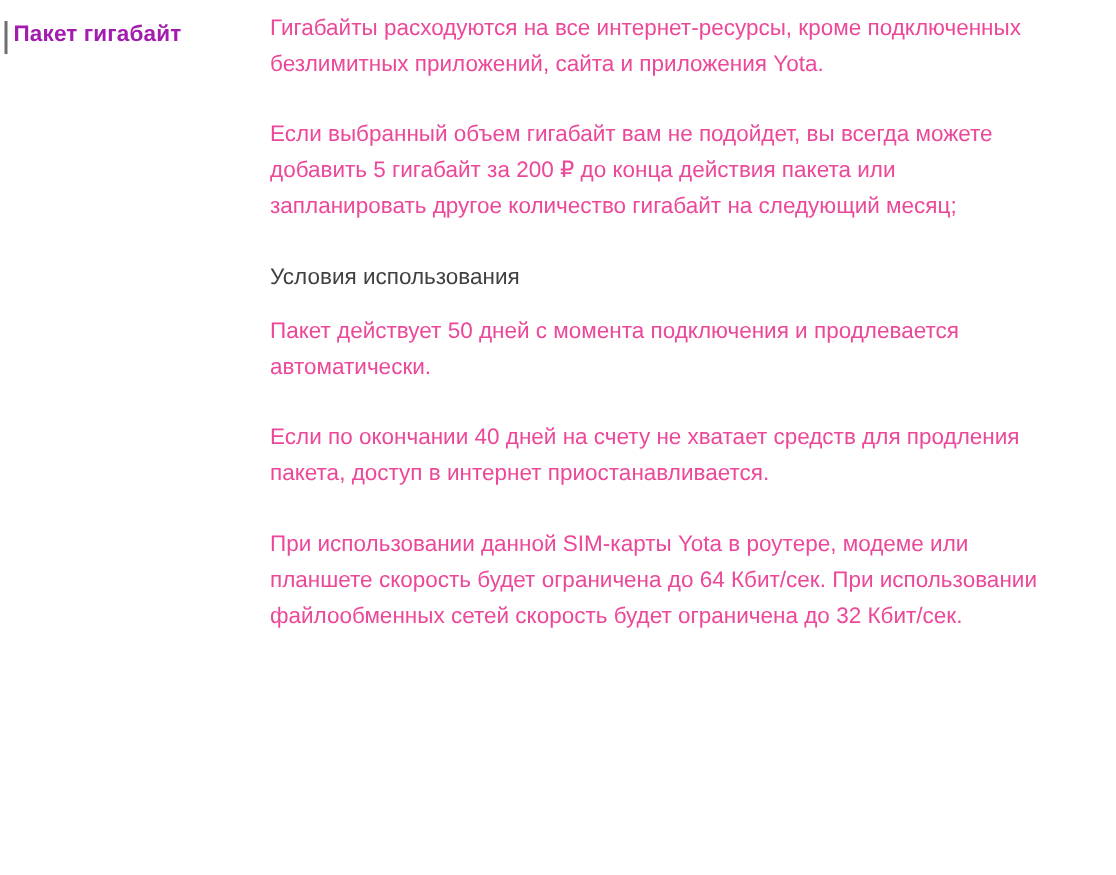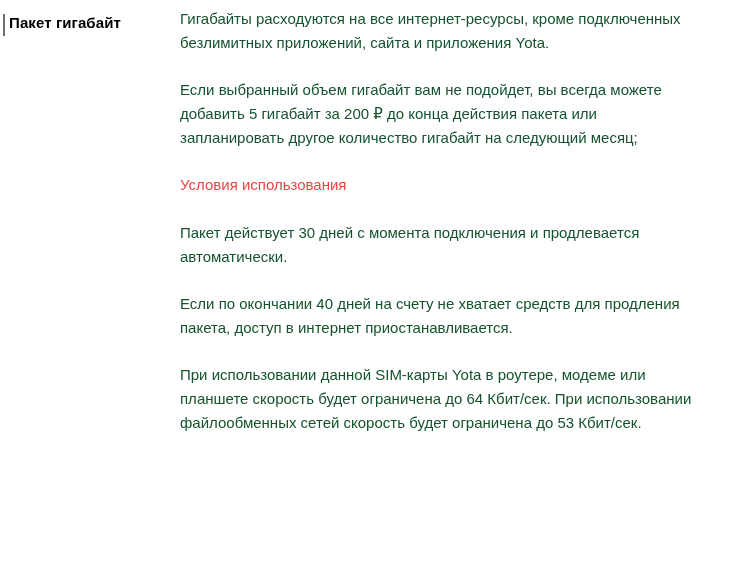--- a/index.html
+++ b/index.html
@@ -32,52 +32,52 @@
   .label-col {
     width: 180px;
     flex-shrink: 0;
     box-sizing: border-box;
     padding: 9px 12px 0 9px;
   }
   .section-label {
     font-size: 15px;
     line-height: 20px;
     font-weight: 700;
-    color: #000000;
+    color: #a21caf;
     letter-spacing: 0.1px;
   }
   .content-col {
     width: 520px;
     box-sizing: border-box;
     padding-top: 3px;
     font-size: 15px;
     line-height: 24px;
   }
   .content-col p {
     margin: 0 0 23px 0;
-    color: #14532d;
+    color: #ec4899;
   }
   .content-col p.muted {
-    color: #ef4444;
-    margin-bottom: 24px;
+    color: #404040;
+    margin-bottom: 12px;
   }
 </style>
 </head>
 <body>
 
 <div class="edge-line"></div>
 
 <div class="row">
 
   <div class="label-col">
     <div class="section-label">Пакет гигабайт</div>
   </div>
 
   <div class="content-col">
     <p>Гигабайты расходуются на все интернет-ресурсы, кроме подключенных безлимитных приложений, сайта и приложения Yota.</p>
     <p>Если выбранный объем гигабайт вам не подойдет, вы всегда можете добавить 5 гигабайт за 200 ₽ до конца действия пакета или запланировать другое количество гигабайт на следующий месяц;</p>
     <p class="muted">Условия использования</p>
-    <p>Пакет действует 30 дней с момента подключения и продлевается автоматически.</p>
+    <p>Пакет действует 50 дней с момента подключения и продлевается автоматически.</p>
     <p>Если по окончании 40 дней на счету не хватает средств для продления пакета, доступ в интернет приостанавливается.</p>
-    <p>При использовании данной SIM-карты Yota в роутере, модеме или планшете скорость будет ограничена до 64 Кбит/сек. При использовании файлообменных сетей скорость будет ограничена до 53 Кбит/сек.</p>
+    <p>При использовании данной SIM-карты Yota в роутере, модеме или планшете скорость будет ограничена до 64 Кбит/сек. При использовании файлообменных сетей скорость будет ограничена до 32 Кбит/сек.</p>
   </div>
 
 </div>
 
 </body></html>

